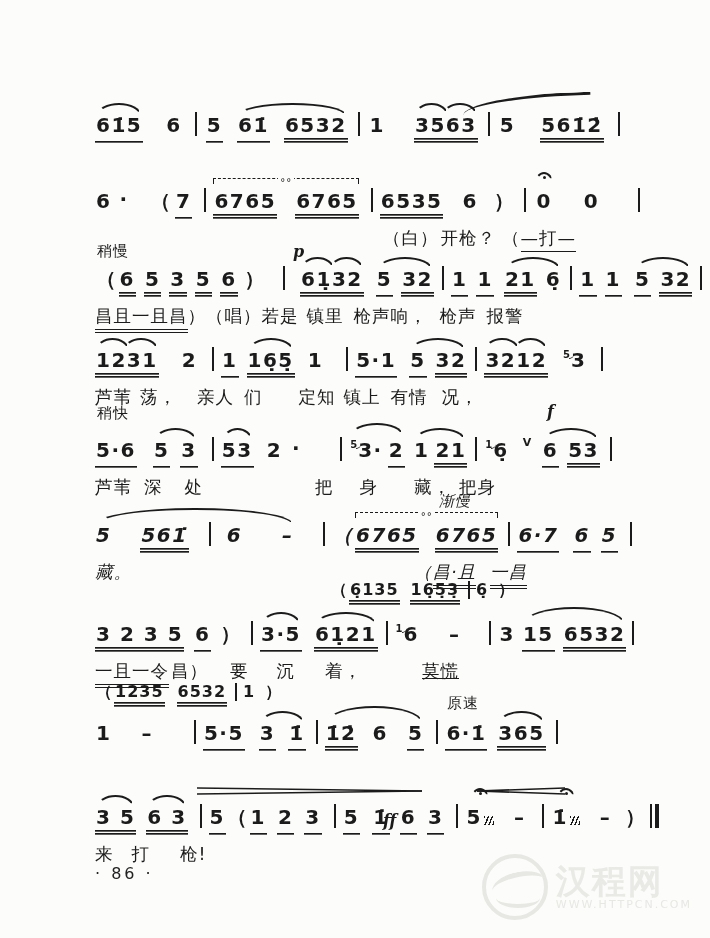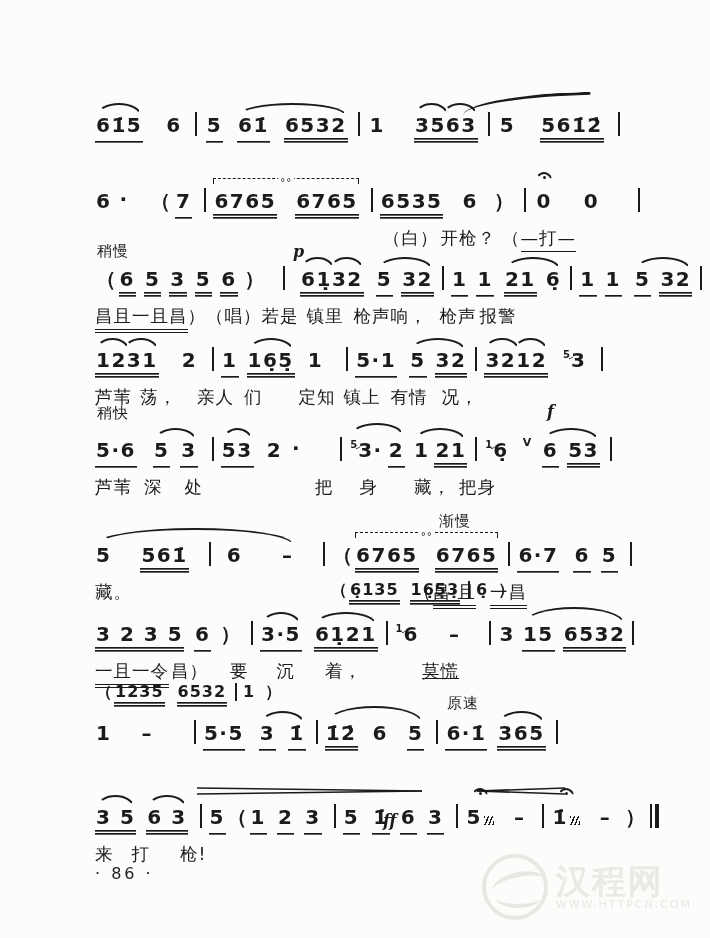--- a/index.html
+++ b/index.html
@@ -76,33 +76,33 @@
       <div class="notes"><span class="tok u1 arc">61̇5</span><span class="tok" style="margin-left: 22px;">6</span><span class="bar" style="margin-left: 12px;"></span><span class="tok u1" style="margin-left: 2px;">5</span><span class="grp arc" style="margin-left: 14px;"><span class="tok u1">61̇</span><span class="tok u2" style="margin-left: 14px;">6532</span></span><span class="bar" style="margin-left: 10px;"></span><span class="tok" style="margin-left: 2px;">1</span><span class="tok u2 arc2" style="margin-left: 28px;">3563</span><span class="bar" style="margin-left: 10px;"></span><span class="tok" style="margin-left: 2px;">5</span><span class="tok u2" style="margin-left: 24px;">561̇2̇</span><span class="bar" style="margin-left: 14px;"></span></div>
     </div>
     <div class="sys" style="top: 184px;">
       <div class="notes"><span class="tok">6</span><span class="tok adot" style="margin-left: 6px;">·</span><span class="tok" style="margin-left: 20px;">（</span><span class="tok u1" style="margin-left: 2px;">7</span><span class="bar" style="margin-left: 12px;"></span><span class="grp obr"><span class="tok u2">6765</span><span class="tok u2" style="margin-left: 18px;">6765</span><span class="obrlab">°°</span></span><span class="bar" style="margin-left: 12px;"></span><span class="tok u2">6535</span><span class="tok" style="margin-left: 18px;">6</span><span class="tok" style="margin-left: 14px;">）</span><span class="bar" style="margin-left: 8px;"></span><span class="tok" style="margin-left: 2px;">0<span class="ferm"></span></span><span class="tok" style="margin-left: 30px;">0</span><span class="bar" style="margin-left: 38px;"></span></div>
       <div class="lyr"><span class="lseg" style="margin-left: 288px;">（白）</span><span class="lseg" style="margin-left: 2px;">开枪？</span><span class="lseg" style="margin-left: 6px;">（</span><span class="lseg lu1">—打—</span></div>
     </div>
     <div class="sys" style="top: 266px;">
       <div class="pre" style="left: 2px; top: -24px;">稍慢</div>
       <div class="pre dyn" style="left: 198px; top: -24px;">p</div>
       <div class="notes"><span class="tok">（</span><span class="tok u2">6</span><span class="tok u2" style="margin-left: 8px;">5</span><span class="tok u2" style="margin-left: 8px;">3</span><span class="tok u2" style="margin-left: 8px;">5</span><span class="tok u2" style="margin-left: 8px;">6</span><span class="tok" style="margin-left: 6px;">）</span><span class="bar" style="margin-left: 16px;"></span><span class="tok u2 arc2" style="margin-left: 8px;">61̣32</span><span class="grp arc" style="margin-left: 12px;"><span class="tok u1">5</span><span class="tok u2" style="margin-left: 8px;">32</span></span><span class="bar" style="margin-left: 8px;"></span><span class="tok u1">1</span><span class="tok u1" style="margin-left: 8px;">1</span><span class="grp arc" style="margin-left: 10px;"><span class="tok u2">21</span><span class="tok" style="margin-left: 8px;">6̣</span></span><span class="bar" style="margin-left: 8px;"></span><span class="tok u1">1</span><span class="tok u1" style="margin-left: 8px;">1</span><span class="grp arc" style="margin-left: 12px;"><span class="tok u1">5</span><span class="tok u2" style="margin-left: 8px;">32</span></span><span class="bar" style="margin-left: 8px;"></span></div>
-      <div class="lyr"><span class="lseg lu2">昌且一且昌</span><span class="lseg">）（唱）若是</span><span class="lseg" style="margin-left: 8px;">镇里</span><span class="lseg" style="margin-left: 10px;">枪声响，</span><span class="lseg" style="margin-left: 12px;">枪声</span><span class="lseg" style="margin-left: 3px;">报警</span></div>
+      <div class="lyr"><span class="lseg lu2">昌且一且昌</span><span class="lseg">）（唱）若是</span><span class="lseg" style="margin-left: 8px;">镇里</span><span class="lseg" style="margin-left: 10px;">枪声响，</span><span class="lseg" style="margin-left: 12px;">枪声</span><span class="lseg" style="margin-left: 10px;">报警</span></div>
     </div>
     <div class="sys" style="top: 342px;">
       <div class="notes"><span class="tok u2 arc2">1231</span><span class="tok" style="margin-left: 22px;">2</span><span class="bar" style="margin-left: 14px;"></span><span class="tok u1">1</span><span class="tok u2 arc" style="margin-left: 8px;">16̣5̣</span><span class="tok" style="margin-left: 12px;">1</span><span class="bar" style="margin-left: 22px;"></span><span class="tok u1">5·1</span><span class="grp arc" style="margin-left: 12px;"><span class="tok u1">5</span><span class="tok u2" style="margin-left: 8px;">32</span></span><span class="bar" style="margin-left: 8px;"></span><span class="tok u2 arc2">3212</span><span class="tok" style="margin-left: 14px;"><span class="grace">5</span>3</span><span class="bar" style="margin-left: 14px;"></span></div>
       <div class="lyr"><span class="lseg">芦苇</span><span class="lseg" style="margin-left: 8px;">荡，</span><span class="lseg" style="margin-left: 20px;">亲人</span><span class="lseg" style="margin-left: 10px;">们</span><span class="lseg" style="margin-left: 36px;">定知</span><span class="lseg" style="margin-left: 8px;">镇上</span><span class="lseg" style="margin-left: 10px;">有情</span><span class="lseg" style="margin-left: 14px;">况，</span></div>
     </div>
     <div class="sys" style="top: 430px;">
       <div class="pre" style="left: 2px; top: -26px;">稍快</div>
       <div class="pre dyn" style="left: 452px; top: -28px;">f</div>
       <div class="notes"><span class="tok u1">5·6</span><span class="grp arc" style="margin-left: 16px;"><span class="tok u1">5</span><span class="tok u1" style="margin-left: 10px;">3</span></span><span class="bar" style="margin-left: 14px;"></span><span class="grp arc"><span class="tok u1">53</span></span><span class="tok" style="margin-left: 12px;">2</span><span class="tok adot" style="margin-left: 8px;">·</span><span class="bar" style="margin-left: 38px;"></span><span class="grp arc"><span class="tok"><span class="grace">5</span>3·</span><span class="tok u1" style="margin-left: 4px;">2</span></span><span class="grp arc" style="margin-left: 8px;"><span class="tok">1</span><span class="tok u2" style="margin-left: 4px;">21</span></span><span class="bar" style="margin-left: 8px;"></span><span class="tok"><span class="grace">1</span>6̣</span><span class="tok breath" style="margin-left: 12px;">V</span><span class="grp arc" style="margin-left: 8px;"><span class="tok u1">6</span><span class="tok u2" style="margin-left: 8px;">53</span></span><span class="bar" style="margin-left: 10px;"></span></div>
       <div class="lyr"><span class="lseg">芦苇</span><span class="lseg" style="margin-left: 12px;">深</span><span class="lseg" style="margin-left: 22px;">处</span><span class="lseg" style="margin-left: 112px;">把</span><span class="lseg" style="margin-left: 26px;">身</span><span class="lseg" style="margin-left: 36px;">藏，</span><span class="lseg" style="margin-left: 8px;">把身</span></div>
     </div>
-    <div class="sys" style="top: 538px;">
+    <div class="sys" style="top: 518px; font-style: italic;">
       <div class="pre" style="left: 344px; top: -26px;">渐慢</div>
       <div class="notes"><span class="grp big"><span class="tok">5</span><span class="tok u2" style="margin-left: 28px;">561̇</span><span class="bar" style="margin-left: 20px;"></span><span class="tok" style="margin-left: 8px;">6</span><span class="tok" style="margin-left: 38px;">–</span></span><span class="bar" style="margin-left: 28px;"></span><span class="tok">（</span><span class="grp obr"><span class="tok u2">6765</span><span class="tok u2" style="margin-left: 16px;">6765</span><span class="obrlab">°°</span></span><span class="bar" style="margin-left: 10px;"></span><span class="tok u1">6·7</span><span class="tok u1" style="margin-left: 14px;">6</span><span class="tok u1" style="margin-left: 10px;">5</span><span class="bar" style="margin-left: 12px;"></span></div>
       <div class="lyr"><span class="lseg">藏。</span><span class="lseg" style="margin-left: 282px;">（</span><span class="lseg lu2">昌·且</span><span class="lseg lu2" style="margin-left: 14px;">一昌</span></div>
     </div>
     <div class="sys small" style="top: 580px; left: 330px;">
       <div class="notes"><span class="tok">（</span><span class="tok u2">6̣135</span><span class="tok u2" style="margin-left: 10px;">16̣5̣3̣</span><span class="bar" style="margin-left: 8px;"></span><span class="tok">6̣</span><span class="tok" style="margin-left: 8px;">）</span></div>
     </div>
     <div class="sys" style="top: 616px;">
       <div class="notes"><span class="tok u2">3 2 3 5</span><span class="tok u1" style="margin-left: 10px;">6</span><span class="tok" style="margin-left: 8px;">）</span><span class="bar" style="margin-left: 8px;"></span><span class="grp arc"><span class="tok u1">3·5</span></span><span class="grp arc" style="margin-left: 12px;"><span class="tok u2">61̣21</span></span><span class="bar" style="margin-left: 8px;"></span><span class="tok"><span class="grace">1</span>6</span><span class="tok" style="margin-left: 28px;">–</span><span class="bar" style="margin-left: 28px;"></span><span class="tok">3</span><span class="grp big" style="margin-left: 6px;"><span class="tok u1">15</span><span class="tok u2" style="margin-left: 8px;">6532</span></span><span class="bar" style="margin-left: 6px;"></span></div>
       <div class="lyr"><span class="lseg lu2">一且一令</span><span class="lseg" style="margin-left: 2px;">昌）</span><span class="lseg" style="margin-left: 22px;">要</span><span class="lseg" style="margin-left: 28px;">沉</span><span class="lseg" style="margin-left: 30px;">着，</span><span class="lseg" style="margin-left: 60px; text-decoration: underline;">莫慌</span></div>

